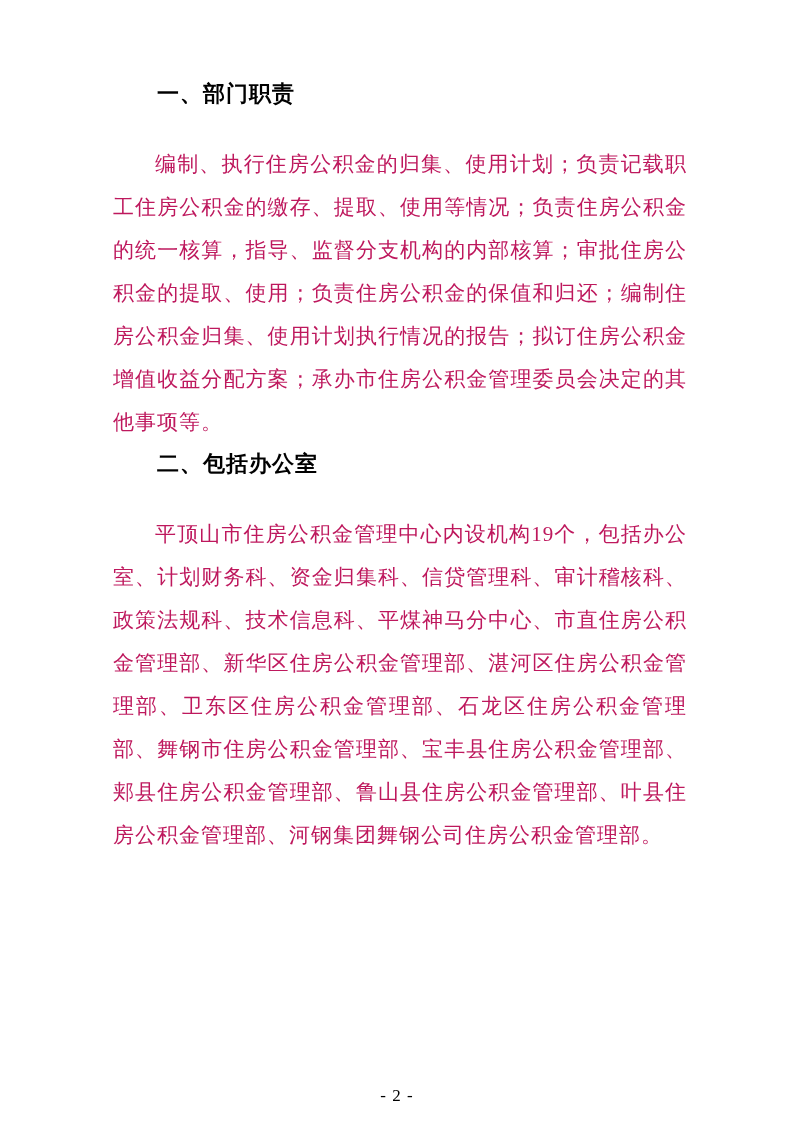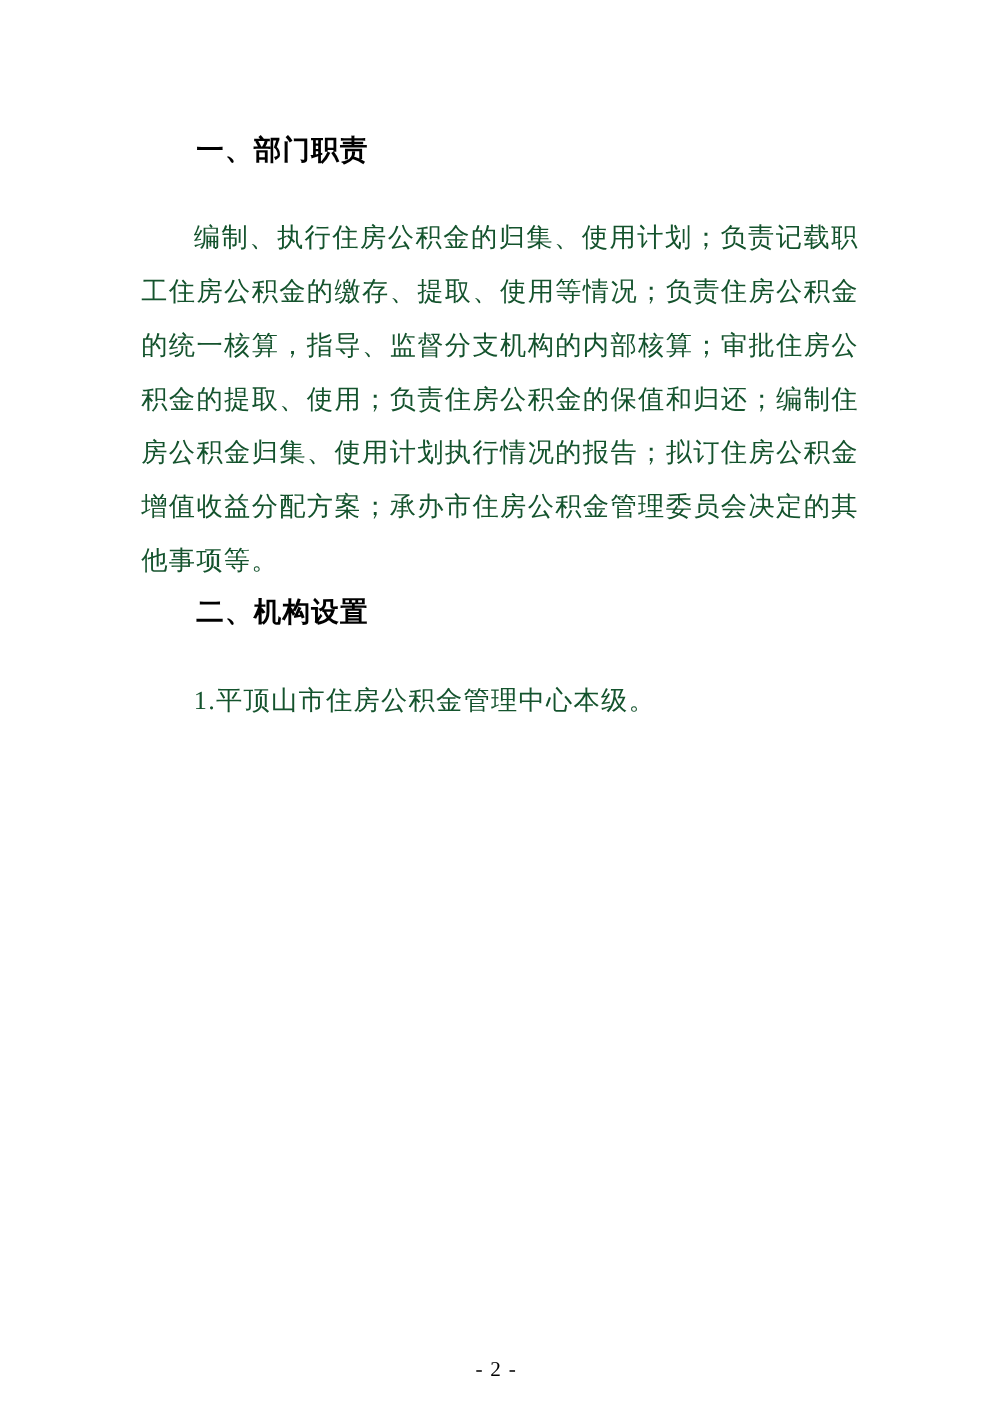--- a/index.html
+++ b/index.html
@@ -7,21 +7,21 @@
     padding: 0;
     background: #ffffff;
   }
   .page {
     position: relative;
     width: 794px;
     height: 1123px;
     margin: 0 auto;
     background: #ffffff;
     box-sizing: border-box;
-    padding: 108px 107px 0 113px;
+    padding: 82px 107px 0 113px;
     color: #000000;
     overflow: hidden;
   }
   .doc-section {
     margin: 0;
     padding: 0;
   }
   .section-heading {
     font-family: "Liberation Sans", "DejaVu Sans", sans-serif;
     font-weight: 700;
@@ -36,21 +36,21 @@
   }
   .body-paragraph {
     font-family: "Liberation Serif", "DejaVu Serif", serif;
     font-size: 21px;
     line-height: 43px;
     letter-spacing: 1px;
     margin: 0;
     text-indent: 2em;
     text-align: justify;
     text-align-last: left;
-    color: #14532d;
+    color: #be185d;
   }
   .page-number {
     position: absolute;
     left: 0;
     right: 0;
     top: 1086px;
     text-align: center;
     font-family: "Liberation Serif", "DejaVu Serif", serif;
     font-size: 17px;
     letter-spacing: 1px;
@@ -61,19 +61,19 @@
 <body>
 
 <div class="page">
 
   <section class="doc-section" id="section-duties">
     <h2 class="section-heading">一、部门职责</h2>
     <p class="body-paragraph">编制、执行住房公积金的归集、使用计划；负责记载职工住房公积金的缴存、提取、使用等情况；负责住房公积金的统一核算，指导、监督分支机构的内部核算；审批住房公积金的提取、使用；负责住房公积金的保值和归还；编制住房公积金归集、使用计划执行情况的报告；拟订住房公积金增值收益分配方案；承办市住房公积金管理委员会决定的其他事项等。</p>
   </section>
 
   <section class="doc-section" id="section-structure">
-    <h2 class="section-heading">二、机构设置</h2>
-    <p class="body-paragraph">1.平顶山市住房公积金管理中心本级。</p>
+    <h2 class="section-heading">二、包括办公室</h2>
+    <p class="body-paragraph">平顶山市住房公积金管理中心内设机构19个，包括办公室、计划财务科、资金归集科、信贷管理科、审计稽核科、政策法规科、技术信息科、平煤神马分中心、市直住房公积金管理部、新华区住房公积金管理部、湛河区住房公积金管理部、卫东区住房公积金管理部、石龙区住房公积金管理部、舞钢市住房公积金管理部、宝丰县住房公积金管理部、郏县住房公积金管理部、鲁山县住房公积金管理部、叶县住房公积金管理部、河钢集团舞钢公司住房公积金管理部。</p>
   </section>
 
   <div class="page-number">- 2 -</div>
 
 </div>
 
 </body></html>

